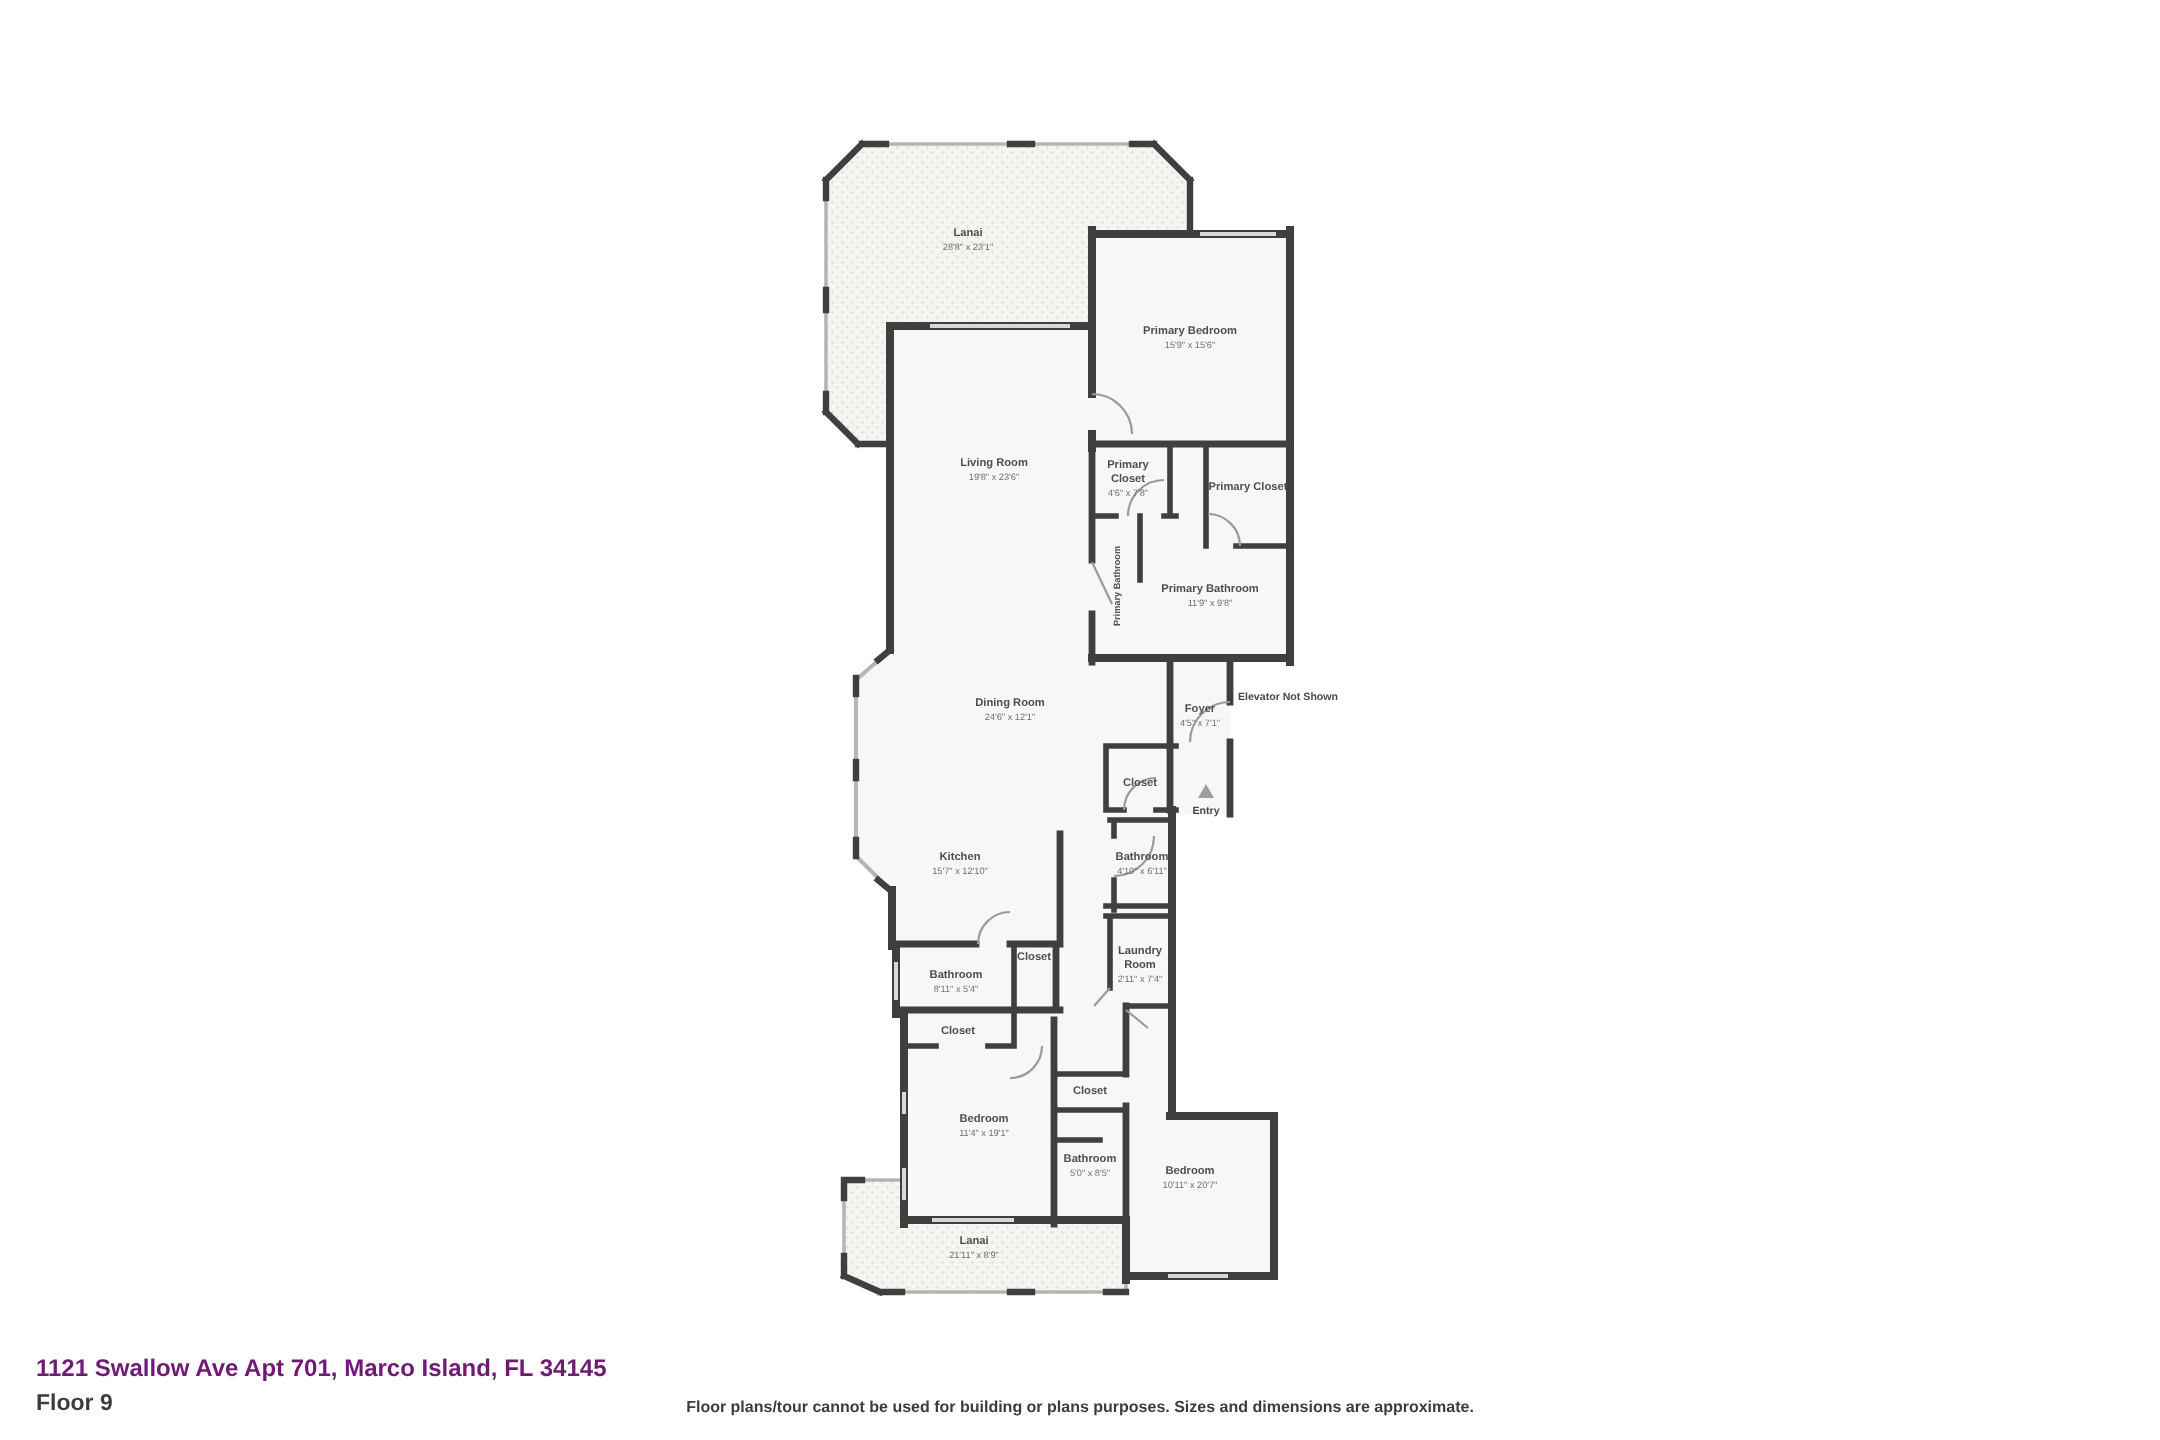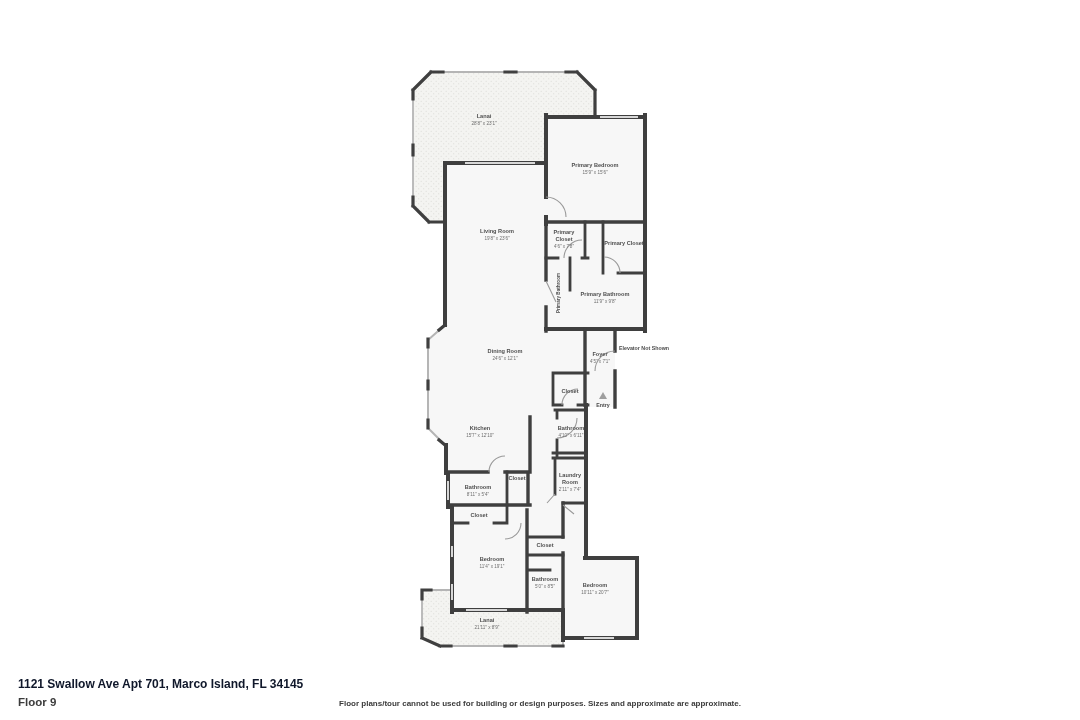--- a/index.html
+++ b/index.html
@@ -2,21 +2,21 @@
 <html><head>
 <meta charset="utf-8">
 <style>
   html,body{margin:0;padding:0;background:#ffffff;width:1080px;height:720px;overflow:hidden;
     font-family:"Liberation Sans",sans-serif;}
   .stage{position:relative;width:1080px;height:720px;background:#fff;}
   svg{display:block;}
   .rn{font-family:"Liberation Sans",sans-serif;font-size:5.6px;font-weight:700;fill:#4f4f4f;text-anchor:middle;}
   .rd{font-family:"Liberation Sans",sans-serif;font-size:4.6px;font-weight:400;fill:#6e6e6e;text-anchor:middle;}
   .note{font-family:"Liberation Sans",sans-serif;font-size:5.3px;font-weight:700;fill:#4a4a4a;text-anchor:middle;}
-  .address{position:absolute;left:18px;top:677px;font-size:12px;font-weight:700;color:#0f172a;}
+  .address{position:absolute;left:18px;top:677px;font-size:12px;font-weight:700;color:#701a75;}
   .floorlabel{position:absolute;left:18px;top:696px;font-size:11.5px;font-weight:700;color:#3c3c3c;}
   .disclaimer{position:absolute;left:0;right:0;top:699px;text-align:center;font-size:8px;font-weight:700;color:#3c3c3c;}
 </style>
 </head>
 <body>
 
 <div class="stage">
 
   <svg width="1080" height="720" viewBox="0 0 1080 720">
     <defs>
@@ -147,14 +147,14 @@
       <text class="rn" x="595" y="587">Bedroom</text>
       <text class="rd" x="595" y="594">10'11" x 20'7"</text>
 
       <text class="rn" x="487" y="622">Lanai</text>
       <text class="rd" x="487" y="629">21'11" x 8'9"</text>
     </g>
   </svg>
 
   <div class="address">1121 Swallow Ave Apt 701, Marco Island, FL 34145</div>
   <div class="floorlabel">Floor 9</div>
-  <div class="disclaimer">Floor plans/tour cannot be used for building or design purposes. Sizes and approximate are approximate.</div>
+  <div class="disclaimer">Floor plans/tour cannot be used for building or plans purposes. Sizes and dimensions are approximate.</div>
 </div>
 
 </body></html>

